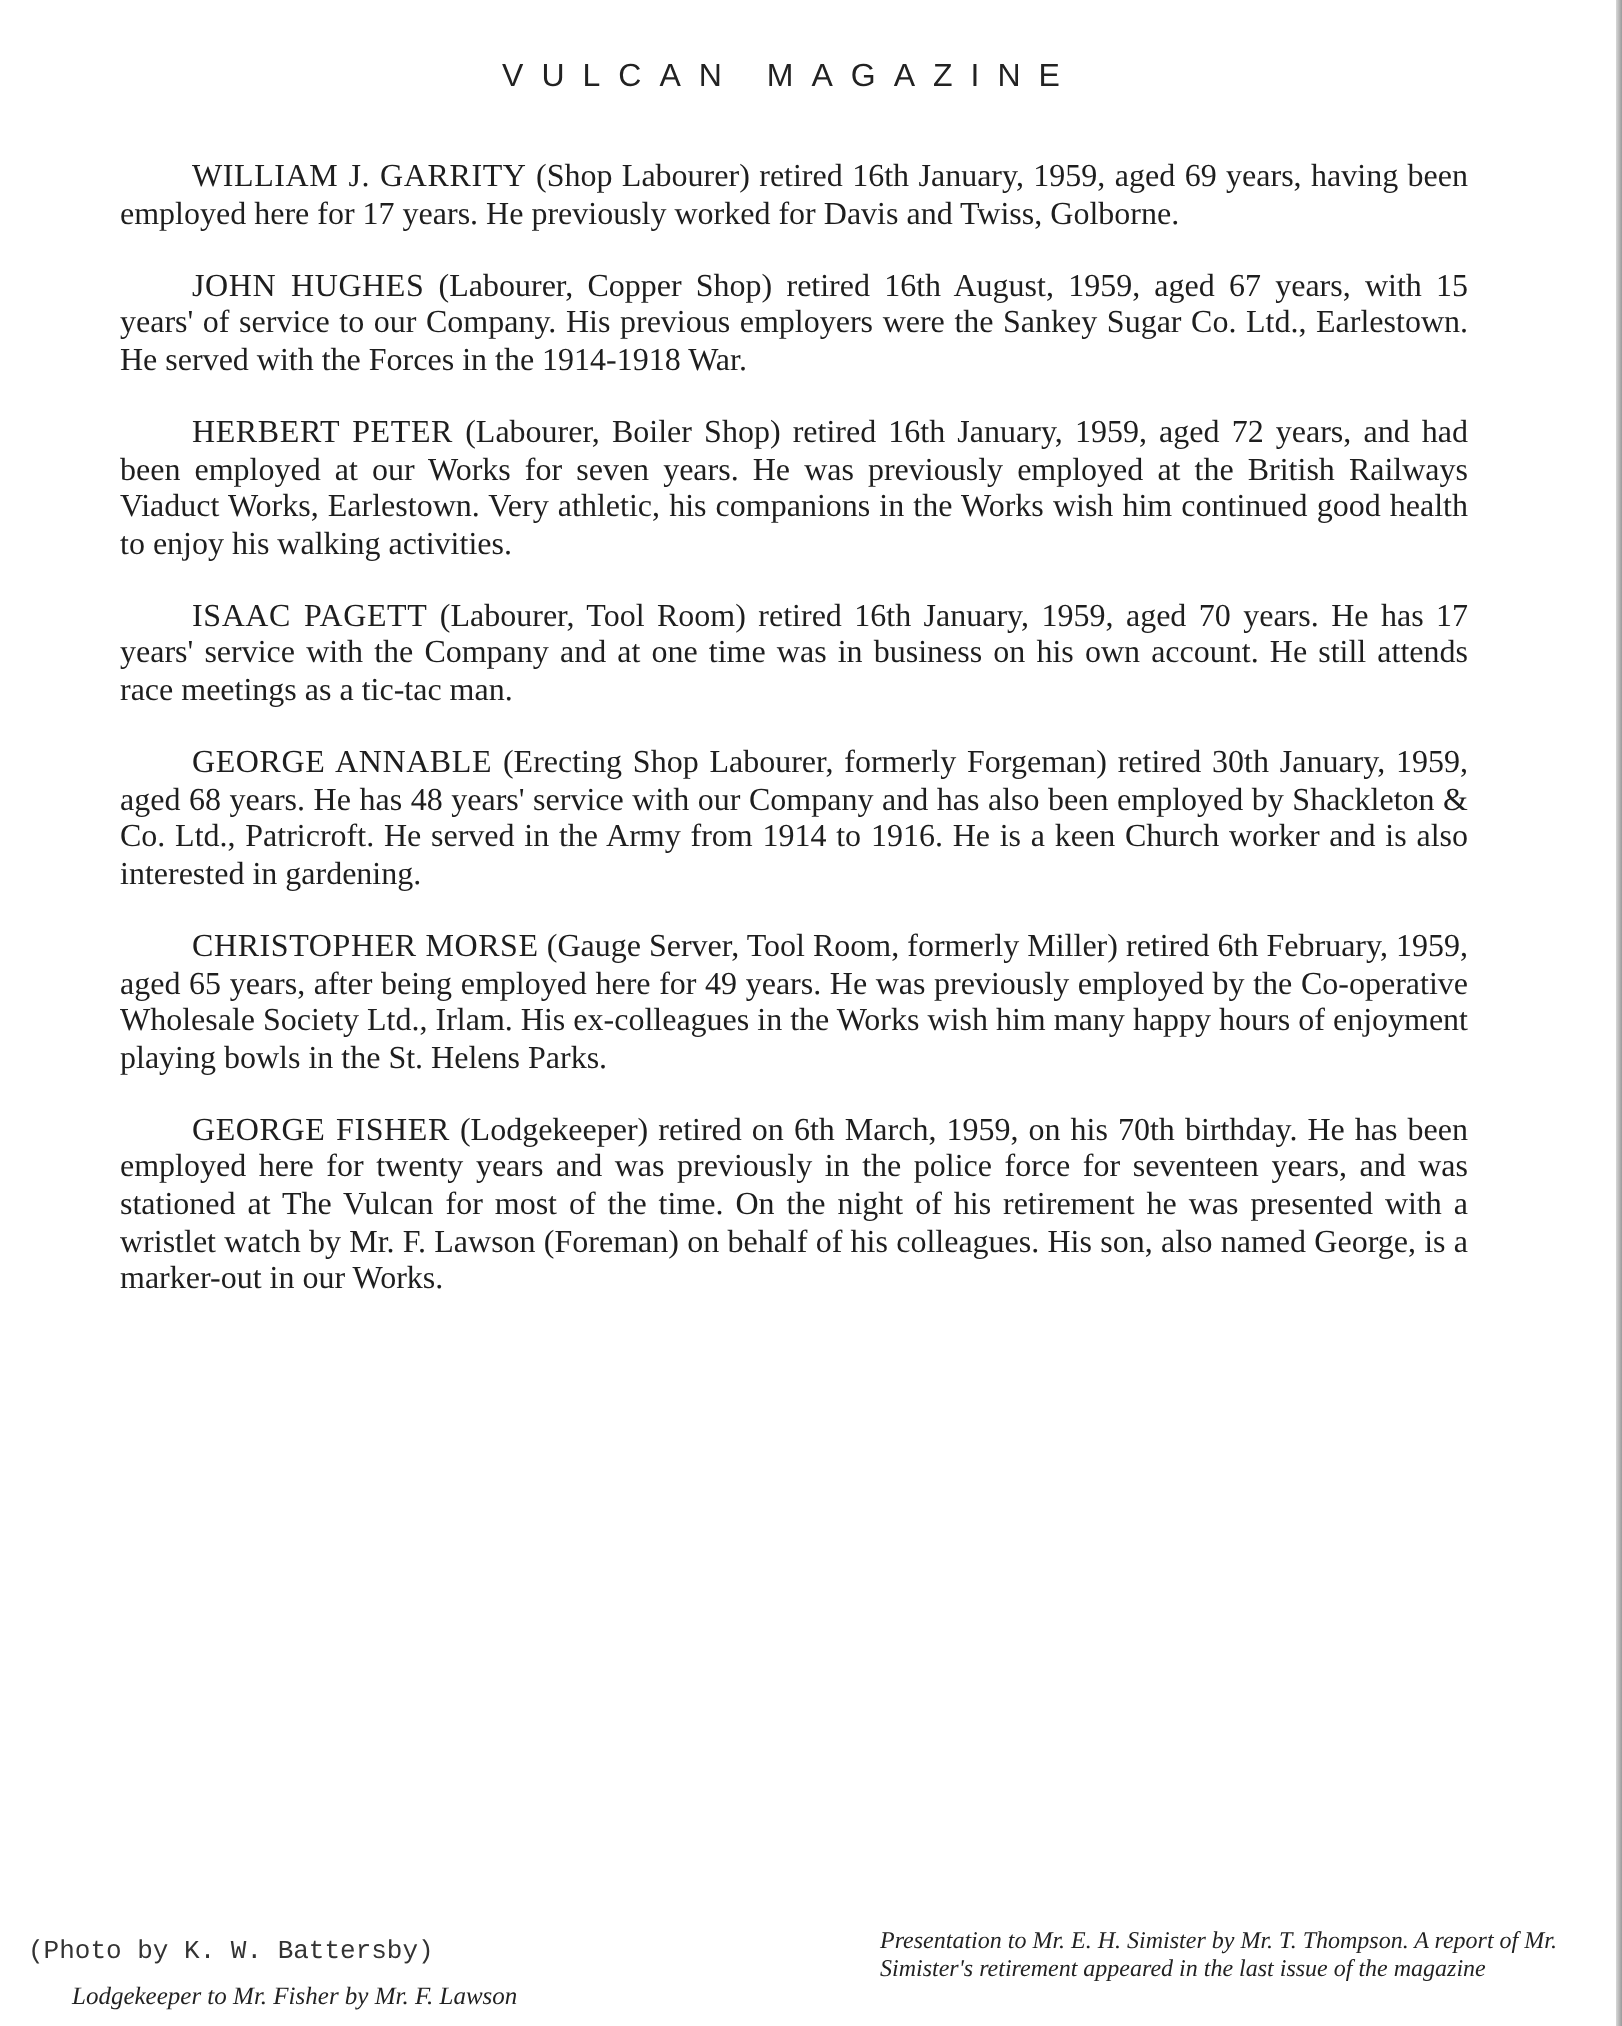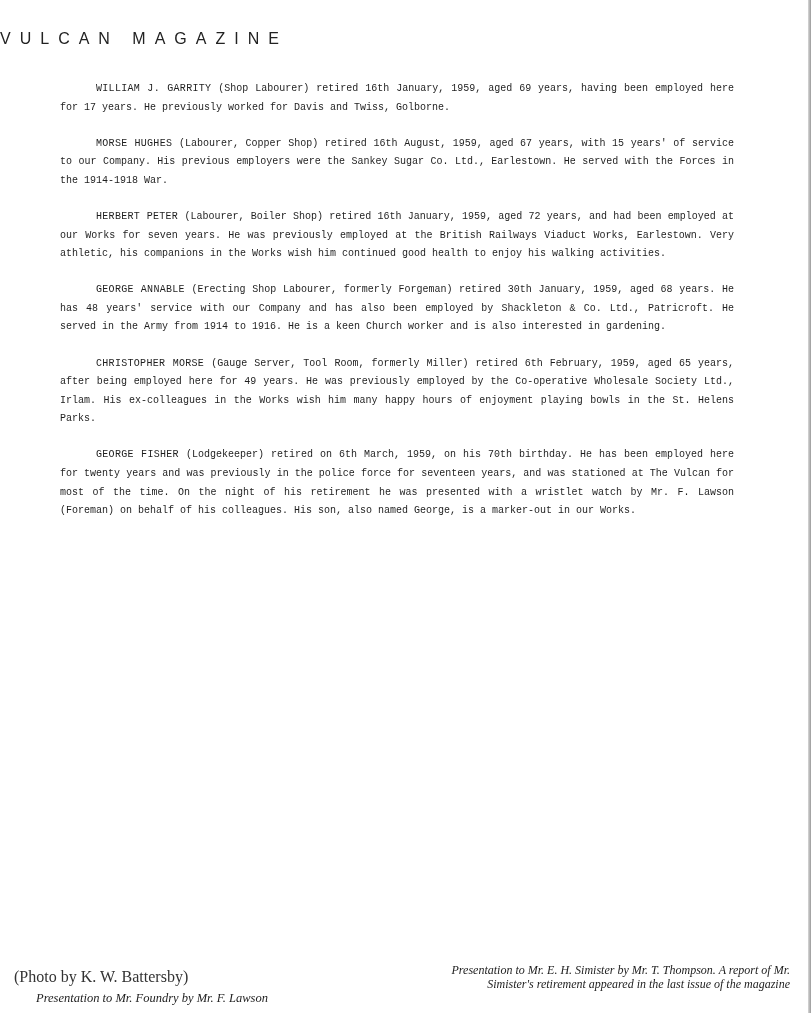--- a/index.html
+++ b/index.html
@@ -2,47 +2,48 @@
 <html><head>
 <meta charset="utf-8">
 <style>
   html, body { margin: 0; padding: 0; }
   body {
     width: 811px; height: 1013px; background: #ffffff; position: relative; overflow: hidden;
     font-family: "Liberation Serif", "DejaVu Serif", serif; color: #1a1a1a;
   }
   .edge { position: absolute; right: 0; top: 0; width: 3px; height: 1013px; background: linear-gradient(to right, #d8d8d8, #9a9a9a); }
   .masthead {
-    position: absolute; top: 30px; left: 0; width: 790px; 
+    position: absolute; top: 30px; left: 0; width: 790px; text-align: center;
     font-family: "Liberation Sans", "DejaVu Sans", sans-serif; font-size: 16px; letter-spacing: 9px; color: #222;
   }
   .article { position: absolute; left: 60px; width: 674px; top: 80px; }
   .para {
-    font-size: 10px; line-height: 18.6px; text-align: justify; margin: 0 0 17.5px 0;
-    text-indent: 36px; color: #1e1e1e; font-family: Liberation Mono, monospace;
+    font-size: 16px; line-height: 18.6px; text-align: justify; margin: 0 0 17.5px 0;
+    text-indent: 36px; color: #1e1e1e;
   }
   .name { letter-spacing: 0.3px; }
   .captions { position: absolute; left: 0; top: 960px; width: 811px; height: 53px; }
-  .cap-left-1 { position: absolute; left: 14px; top: 8px; font-size: 16px; color: #333; font-family: Liberation Serif, serif; }
+  .cap-left-1 { position: absolute; left: 14px; top: 8px; font-size: 13px; color: #333; font-family: Liberation Mono, monospace; }
   .cap-left-2 { position: absolute; left: 36px; top: 31px; font-size: 12.5px; font-style: italic; color: #222; }
-  .cap-right { position: absolute; left: 440px; top: 4px; width: 350px; text-align: right; font-size: 12px; line-height: 13.5px; font-style: italic; color: #222; }
+  .cap-right { position: absolute; left: 440px; top: 4px; width: 350px; text-align: left; font-size: 12px; line-height: 13.5px; font-style: italic; color: #222; }
 </style>
 </head>
 <body>
 
 <div class="edge"></div>
 
 <div class="masthead">VULCAN MAGAZINE</div>
 
 <div class="article">
   <p class="para"><span class="name">WILLIAM J. GARRITY</span><span> (Shop Labourer) retired 16th January, 1959, aged 69 years, having been employed here for 17 years. He previously worked for Davis and Twiss, Golborne.</span></p>
-  <p class="para"><span class="name">MORSE HUGHES</span><span> (Labourer, Copper Shop) retired 16th August, 1959, aged 67 years, with 15 years' of service to our Company. His previous employers were the Sankey Sugar Co. Ltd., Earlestown. He served with the Forces in the 1914-1918 War.</span></p>
+  <p class="para"><span class="name">JOHN HUGHES</span><span> (Labourer, Copper Shop) retired 16th August, 1959, aged 67 years, with 15 years' of service to our Company. His previous employers were the Sankey Sugar Co. Ltd., Earlestown. He served with the Forces in the 1914-1918 War.</span></p>
   <p class="para"><span class="name">HERBERT PETER</span><span> (Labourer, Boiler Shop) retired 16th January, 1959, aged 72 years, and had been employed at our Works for seven years. He was previously employed at the British Railways Viaduct Works, Earlestown. Very athletic, his companions in the Works wish him continued good health to enjoy his walking activities.</span></p>
+  <p class="para"><span class="name">ISAAC PAGETT</span><span> (Labourer, Tool Room) retired 16th January, 1959, aged 70 years. He has 17 years' service with the Company and at one time was in business on his own account. He still attends race meetings as a tic-tac man.</span></p>
   <p class="para"><span class="name">GEORGE ANNABLE</span><span> (Erecting Shop Labourer, formerly Forgeman) retired 30th January, 1959, aged 68 years. He has 48 years' service with our Company and has also been employed by Shackleton &amp; Co. Ltd., Patricroft. He served in the Army from 1914 to 1916. He is a keen Church worker and is also interested in gardening.</span></p>
   <p class="para"><span class="name">CHRISTOPHER MORSE</span><span> (Gauge Server, Tool Room, formerly Miller) retired 6th February, 1959, aged 65 years, after being employed here for 49 years. He was previously employed by the Co-operative Wholesale Society Ltd., Irlam. His ex-colleagues in the Works wish him many happy hours of enjoyment playing bowls in the St. Helens Parks.</span></p>
   <p class="para"><span class="name">GEORGE FISHER</span><span> (Lodgekeeper) retired on 6th March, 1959, on his 70th birthday. He has been employed here for twenty years and was previously in the police force for seventeen years, and was stationed at The Vulcan for most of the time. On the night of his retirement he was presented with a wristlet watch by Mr. F. Lawson (Foreman) on behalf of his colleagues. His son, also named George, is a marker-out in our Works.</span></p>
 </div>
 
 <div class="captions">
   <div class="cap-left-1">(Photo by K. W. Battersby)</div>
-  <div class="cap-left-2">Presentation to Mr. Foundry by Mr. F. Lawson</div>
+  <div class="cap-left-2">Lodgekeeper to Mr. Fisher by Mr. F. Lawson</div>
   <div class="cap-right">Presentation to Mr. E. H. Simister by Mr. T. Thompson. A report of Mr. Simister's retirement appeared in the last issue of the magazine</div>
 </div>
 
 </body></html>

